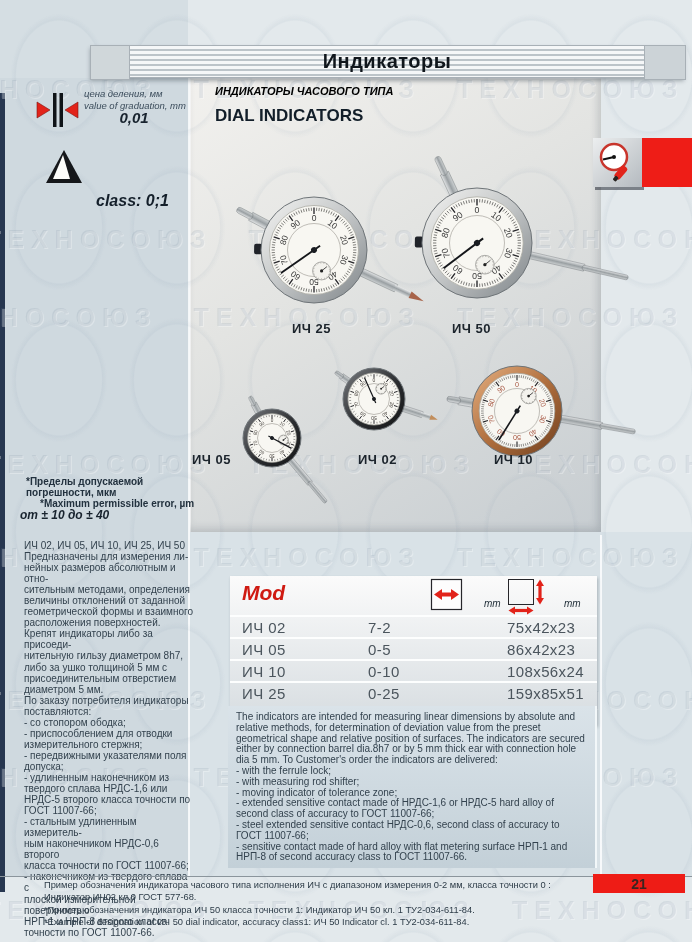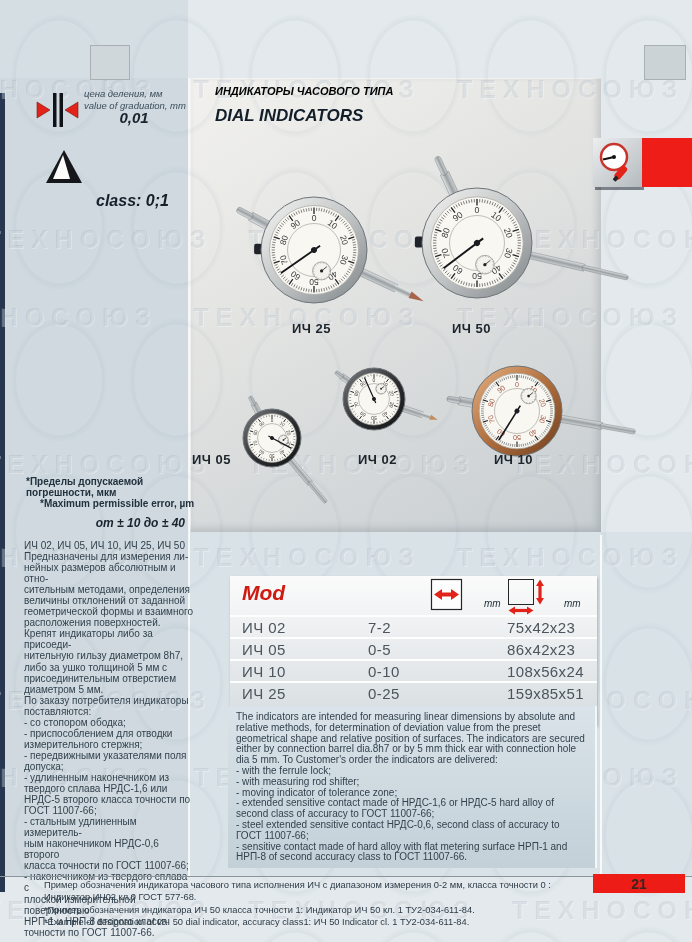--- a/index.html
+++ b/index.html
@@ -33,27 +33,27 @@
   
   .grad-icon{position:absolute;left:34px;top:90px;z-index:4;}
   .grad-ru{position:absolute;left:84px;top:88px;z-index:4;font-style:italic;font-size:9.5px;line-height:11.5px;color:#3c4d5c;}
   .grad-val{position:absolute;left:84px;top:109px;width:100px;text-align:center;z-index:4;
     font-style:italic;font-weight:700;font-size:15px;color:#18232e;}
   .tri-icon{position:absolute;left:44px;top:148px;z-index:4;}
   .class-label{position:absolute;left:96px;top:192px;width:92px;z-index:4;
     font-style:italic;font-weight:700;font-size:16px;color:#141f2a;}
   .err-note{position:absolute;left:26px;top:477px;z-index:4;font-weight:700;font-size:10px;line-height:10.5px;color:#22313e;white-space:pre-line;}
   .err-en{position:absolute;left:40px;top:498px;z-index:4;font-weight:700;font-size:10px;color:#22313e;}
-  .err-range{position:absolute;left:20px;top:508px;width:165px;text-align:right;z-index:4;
-    font-style:italic;font-weight:700;font-size:12px;color:#18232e;margin-top:8px;}
+  .err-range{position:absolute;left:20px;top:508px;width:165px;text-align:left;z-index:4;
+    font-style:italic;font-weight:700;font-size:12px;color:#18232e;}
   .desc-ru{position:absolute;left:24px;top:540px;width:170px;z-index:4;
     font-size:10px;line-height:11.05px;color:#33424e;white-space:pre-line;}
   
   .title-ru{position:absolute;left:215px;top:85px;z-index:4;font-style:italic;font-weight:700;font-size:11px;color:#000000;}
-  .title-en{position:absolute;left:215px;top:106px;z-index:4;font-style:italic;font-weight:700;font-size:17px;color:#121e29;}
+  .title-en{position:absolute;left:215px;top:106px;z-index:4;font-weight:700;font-size:17px;color:#121e29;}
   
   .zoombox-gray{position:absolute;left:593px;top:138px;width:49px;height:49px;z-index:4;
     background:linear-gradient(135deg,#eceeef,#b4babf);box-shadow:2px 3px 0 rgba(38,44,54,.55);}
   .zoombox-red{position:absolute;left:642px;top:138px;width:50px;height:49px;z-index:4;background:#ee1d17;}
   
   .dial-label{position:absolute;z-index:5;font-weight:600;font-size:13px;color:#1c242c;letter-spacing:.5px;}
   #dials{position:absolute;left:0;top:0;z-index:3;pointer-events:none;}
   
   .spec-table{position:absolute;left:230px;top:543px;width:367px;height:149px;z-index:3;
     background:linear-gradient(180deg,#fbfbfb,#d6dce0);box-shadow:1px 2px 3px rgba(60,70,80,.3);margin-top:33px;}
@@ -96,20 +96,23 @@
       <div class="wmrow" style="top: 303px; left: -70px;"><span>ТЕХНОСОЮЗ</span><span>ТЕХНОСОЮЗ</span><span>ТЕХНОСОЮЗ</span></div>
       <div class="wmrow" style="top: 450px; left: -15px;"><span>ТЕХНОСОЮЗ</span><span>ТЕХНОСОЮЗ</span><span>ТЕХНОСОЮЗ</span></div>
       <div class="wmrow" style="top: 543px; left: -70px;"><span>ТЕХНОСОЮЗ</span><span>ТЕХНОСОЮЗ</span><span>ТЕХНОСОЮЗ</span></div>
       <div class="wmrow" style="top: 686px; left: -15px;"><span>ТЕХНОСОЮЗ</span><span>ТЕХНОСОЮЗ</span><span>ТЕХНОСОЮЗ</span></div>
       <div class="wmrow" style="top: 763px; left: -70px;"><span>ТЕХНОСОЮЗ</span><span>ТЕХНОСОЮЗ</span><span>ТЕХНОСОЮЗ</span></div>
       <div class="wmrow" style="top: 896px; left: -15px;"><span>ТЕХНОСОЮЗ</span><span>ТЕХНОСОЮЗ</span><span>ТЕХНОСОЮЗ</span></div>
     </div>
 
   <div class="hdr-cap-l"></div>
   <div class="hdr-cap-r"></div>
+  <div class="hdr">
+    <span class="hdr-title">Индикаторы</span>
+  </div>
 
   <div class="grad-icon">
     <svg width="46" height="40" viewBox="0 0 46 40">
       <rect x="19" y="3" width="3.5" height="34" fill="#101418"></rect>
       <rect x="25.5" y="3" width="3.5" height="34" fill="#101418"></rect>
       <polygon points="3,12 16,20 3,28" fill="#e2231a" stroke="#7d1510" stroke-width="0.6"></polygon>
       <polygon points="44,12 31,20 44,28" fill="#e2231a" stroke="#7d1510" stroke-width="0.6"></polygon>
     </svg>
   </div>
   <div class="grad-ru">

